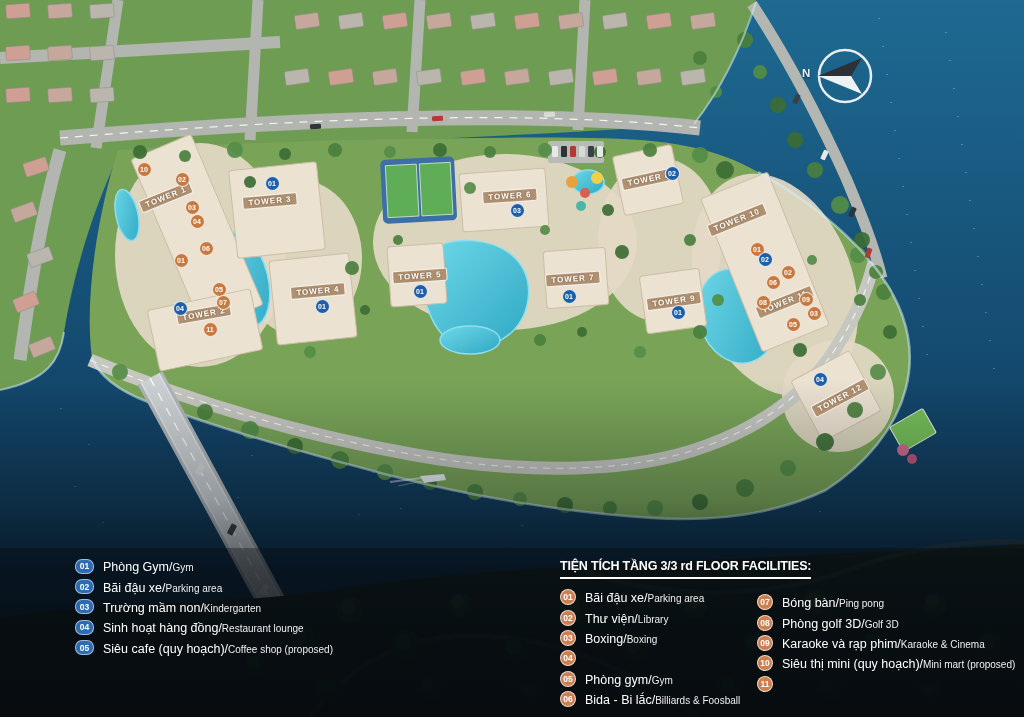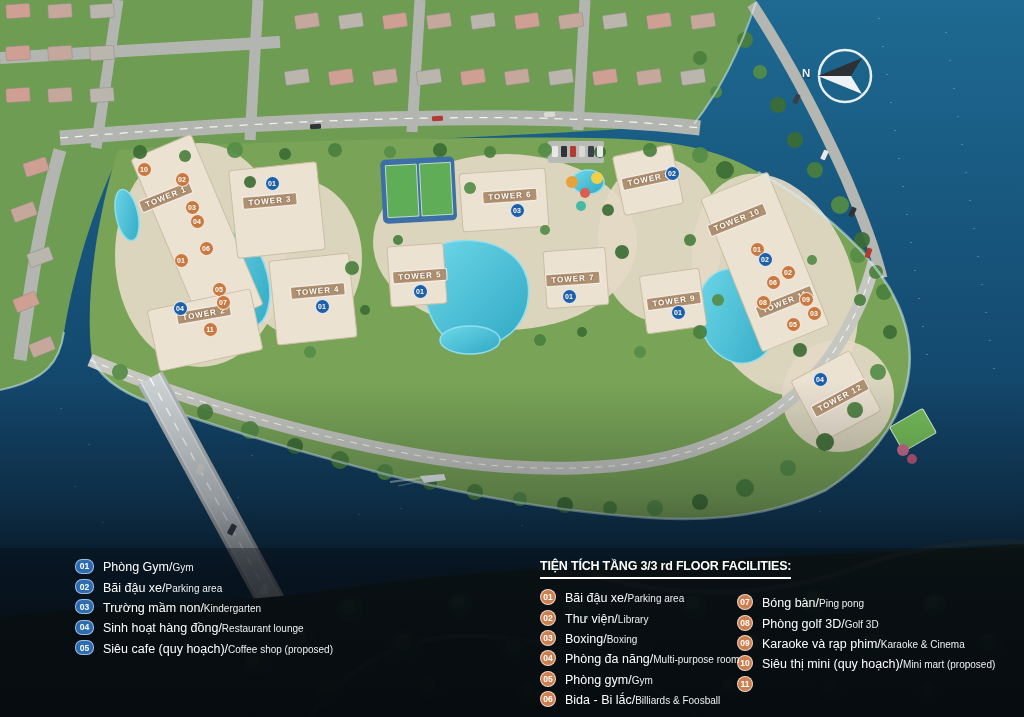--- a/index.html
+++ b/index.html
@@ -31,21 +31,21 @@
     padding-bottom:4px;border-bottom:2px solid #fff;display:inline-block;white-space:nowrap;}
   .lrow{display:flex;align-items:center;height:20.4px;white-space:nowrap;}
   .lbadge{flex:0 0 auto;width:17px;height:13px;border-radius:7px;font-size:8.5px;font-weight:bold;
     display:flex;align-items:center;justify-content:center;margin-right:9px;color:#fff;}
   .legend-left .lbadge{background:#2d6cb3;border:1px solid rgba(255,255,255,.55);}
   .legend-right .lbadge{width:14px;height:14px;border-radius:50%;background:#cd7f50;
     border:1px solid rgba(255,255,255,.7);}
   .vn{font-size:12.5px;}
   .en{font-size:10px;opacity:.93;}
   .legend-left{left:75px;top:556px;}
-  .legend-right{left:540px;top:556px;}
+  .legend-right{left:560px;top:556px;}
   .legend-right .cols{display:flex;}
   .legend-right .col1{width:197px;}
   .legend-right .col2{padding-top:5px;}
 </style>
 </head>
 <body>
 
 <div id="stage">
 
   <svg id="scene" width="1024" height="717" viewBox="0 0 1024 717">
@@ -515,21 +515,20 @@
             <span class="ltext"><span class="vn">Thư viện/</span><span class="en">Library</span></span>
           </div>
 
           <div class="lrow">
             <span class="lbadge">03</span>
             <span class="ltext"><span class="vn">Boxing/</span><span class="en">Boxing</span></span>
           </div>
 
           <div class="lrow">
             <span class="lbadge">04</span>
-            <span class="ltext"><span class="vn">Phòng đa năng/</span><span class="en">Multi-purpose room</span></span>
           </div>
 
           <div class="lrow">
             <span class="lbadge">05</span>
             <span class="ltext"><span class="vn">Phòng gym/</span><span class="en">Gym</span></span>
           </div>
 
           <div class="lrow">
             <span class="lbadge">06</span>
             <span class="ltext"><span class="vn">Bida - Bi lắc/</span><span class="en">Billiards &amp; Foosball</span></span>

